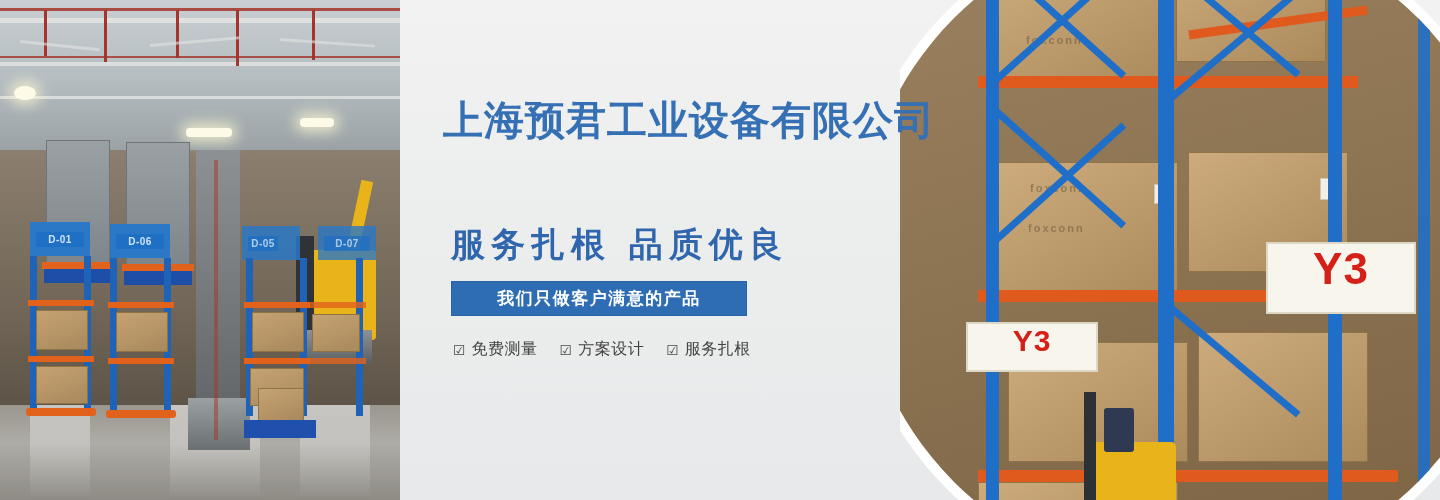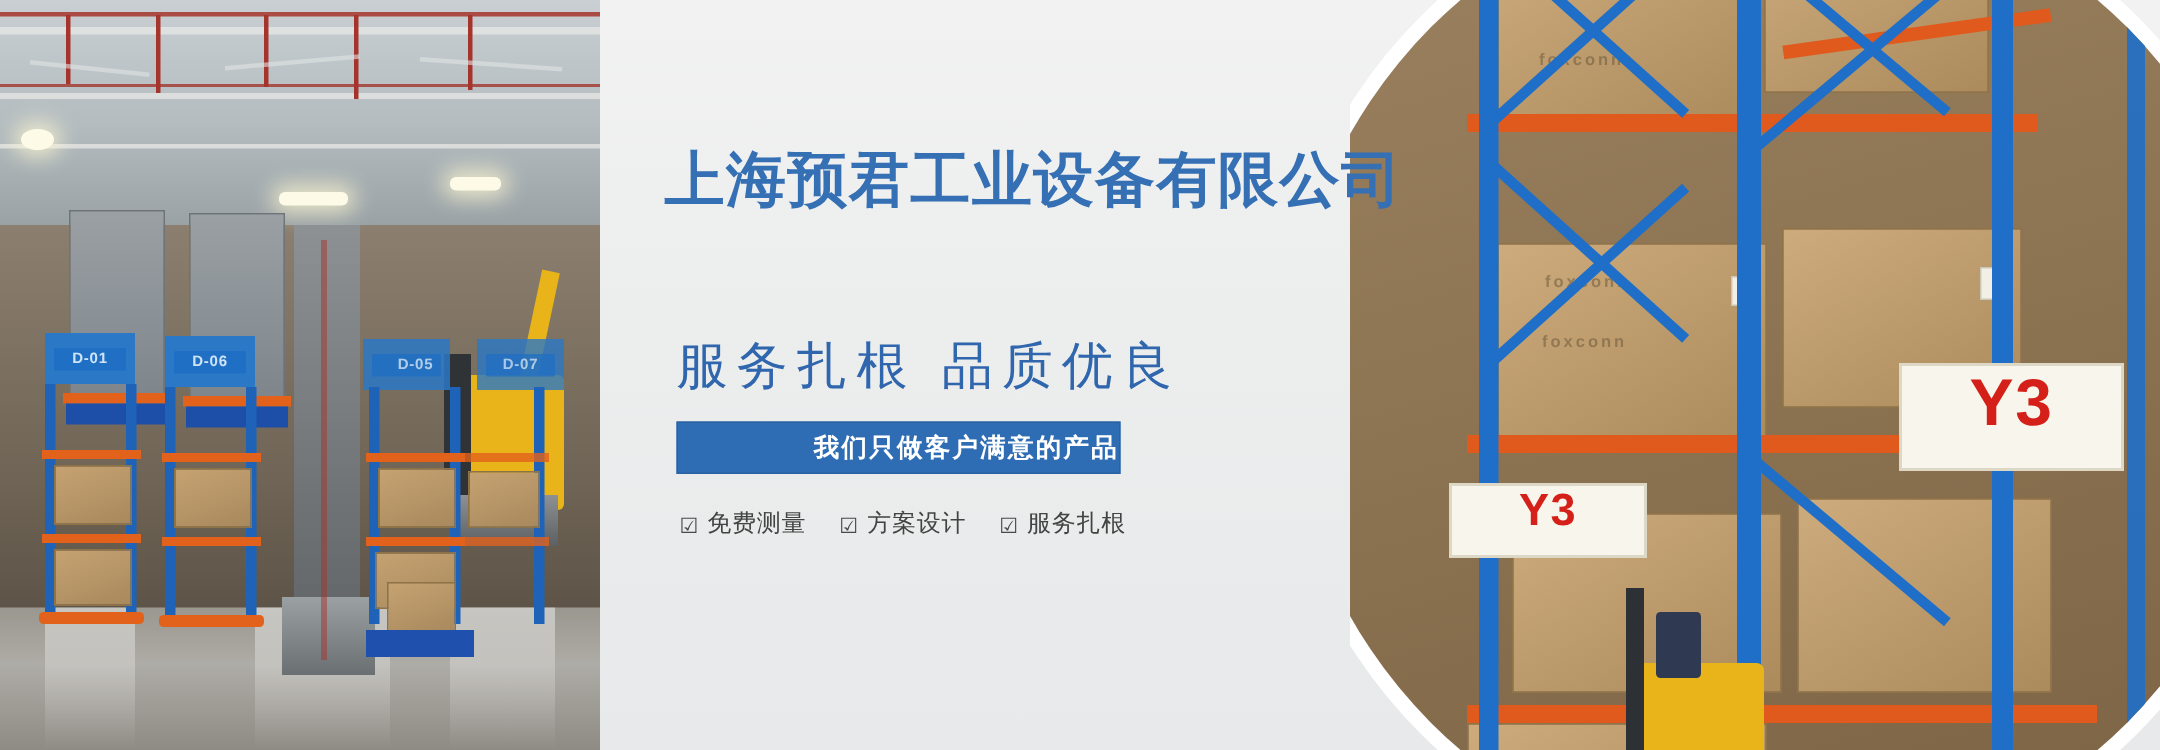--- a/index.html
+++ b/index.html
@@ -71,25 +71,25 @@
 
   
   .copy { position:absolute; left:443px; top:0; width:470px; height:372px; }
   .headline { position:absolute; top:100px; left:0; font-size:40px; line-height:1;
      font-weight:bold; color:#356fb4; letter-spacing:1px; white-space:nowrap;
      font-family:"DejaVu Sans","Liberation Sans",sans-serif; }
   .subtitle { position:absolute; top:163px; left:1px; width:425px;
      font-size:15px; line-height:1.65; color:#585858; letter-spacing:.3px;
      font-family:"DejaVu Sans","Liberation Sans",sans-serif; }
   .slogan { position:absolute; top:227px; left:8px; font-size:34px; line-height:1;
-     font-weight:normal; color:#2f66ad; letter-spacing:6px; white-space:nowrap;
+     font-weight:bold; color:#2f66ad; letter-spacing:6px; white-space:nowrap;
      font-family:"DejaVu Serif","Liberation Serif",serif; }
   .cta { position:absolute; top:281px; left:8px; width:296px; height:35px;
      background:#2e6db4; border:1px solid #2a63a4;
-     display:flex; align-items:center; justify-content:flex-end; }
+     display:flex; align-items:center; justify-content:center; }
   .cta span { color:#ffffff; font-size:17px; font-weight:bold; letter-spacing:1.5px;
      font-family:"DejaVu Sans","Liberation Sans",sans-serif; }
   .features { position:absolute; top:339px; left:10px; display:flex; align-items:center;
      gap:22px; }
   .feat { display:flex; align-items:center; gap:6px; }
   .feat .chk { font-size:14px; color:#4a4a4a; line-height:1; }
   .feat .ftxt { font-size:16px; color:#434343; letter-spacing:.5px;
      font-family:"DejaVu Sans","Liberation Sans",sans-serif; }
 </style>
 </head>
@@ -137,21 +137,21 @@
     <div class="forklift" style="left:300px;top:250px;width:76px;height:90px;border-radius:4px;"></div>
     <div class="fl-dark" style="left:296px;top:236px;width:18px;height:110px;background:#2f3336;position:absolute;"></div>
     <div class="forklift" style="left:352px;top:180px;width:12px;height:90px;transform:rotate(12deg);"></div>
     <div class="machine" style="left:306px;top:330px;width:66px;height:34px;"></div>
 
     <div class="rack-bay" style="position:absolute;left:30px;top:222px;width:60px;height:34px;"></div>
     <div class="rack-label" style="left:36px;top:232px;width:48px;">D-01</div>
     <div class="rack-bay" style="position:absolute;left:110px;top:224px;width:60px;height:34px;"></div>
     <div class="rack-label" style="left:116px;top:234px;width:48px;">D-06</div>
     <div class="rack-bay" style="position:absolute;left:242px;top:226px;width:58px;height:34px;opacity:.85;"></div>
-    <div class="rack-label" style="left:248px;top:236px;width:46px;opacity:.8;padding-left:12px;">D-05</div>
+    <div class="rack-label" style="left:248px;top:236px;width:30px;opacity:.8;">D-05</div>
     <div class="rack-bay" style="position:absolute;left:318px;top:226px;width:58px;height:34px;opacity:.8;"></div>
     <div class="rack-label" style="left:324px;top:236px;width:46px;opacity:.75;">D-07</div>
 
     <div class="rack-up" style="position:absolute;left:30px;top:256px;width:7px;height:160px;"></div>
     <div class="rack-up" style="position:absolute;left:84px;top:256px;width:7px;height:160px;"></div>
     <div class="rack-up" style="position:absolute;left:110px;top:258px;width:7px;height:158px;"></div>
     <div class="rack-up" style="position:absolute;left:164px;top:258px;width:7px;height:158px;"></div>
     <div class="rack-up" style="position:absolute;left:246px;top:258px;width:7px;height:158px;"></div>
     <div class="rack-up" style="position:absolute;left:300px;top:258px;width:7px;height:158px;"></div>
     <div class="rack-up" style="position:absolute;left:356px;top:258px;width:7px;height:158px;"></div>

